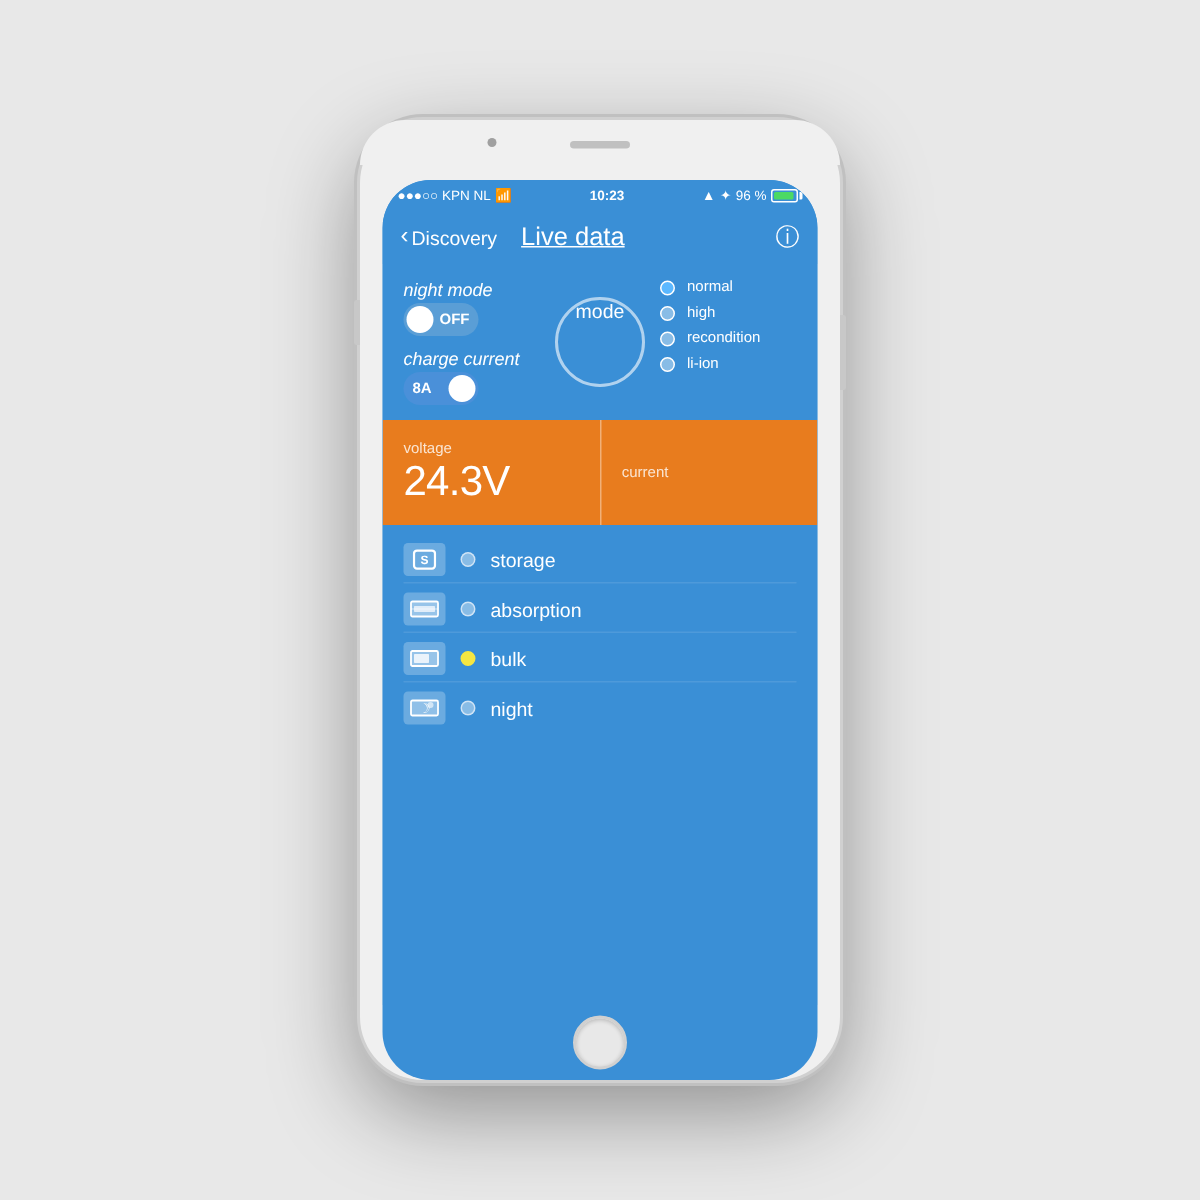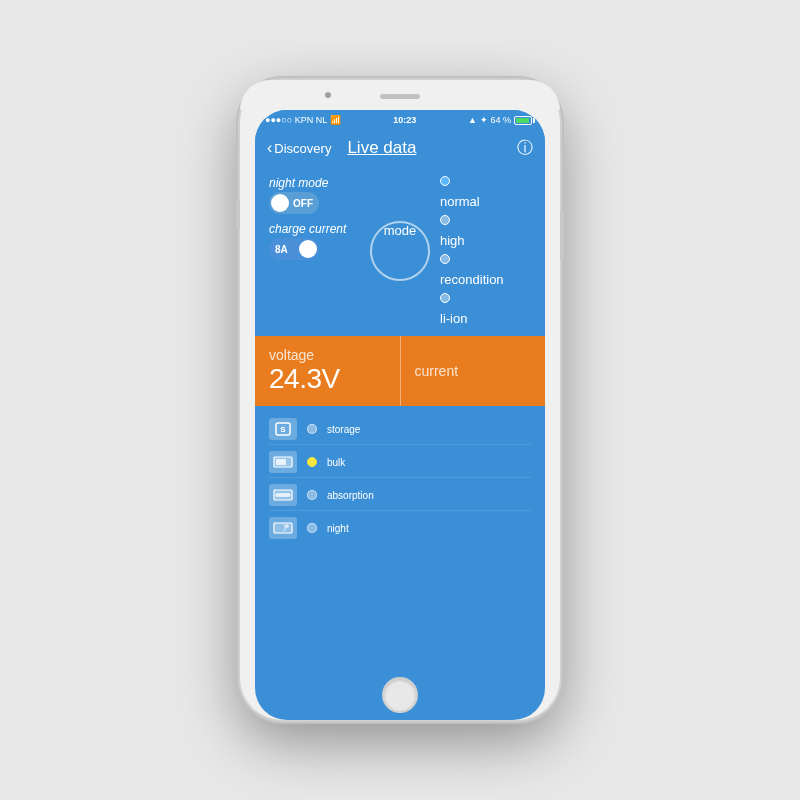--- a/index.html
+++ b/index.html
@@ -47,20 +47,21 @@
       height: 50px;
       background: #c8c8c8;
       border-radius: 0 2px 2px 0;
     }
 
     .phone-inner {
       width: 290px;
       height: 656px;
       background: #3a8fd6;
       border-radius: 32px;
+      margin-top: 10px;
       overflow: hidden;
       display: flex;
       flex-direction: column;
       position: relative;
     }
 
     
     .phone-top-bar {
       width: 100%;
       background: #f0f0f0;
@@ -209,25 +210,24 @@
 
     .right-options {
       display: flex;
       flex-direction: column;
       gap: 6px;
       flex: 1;
     }
 
     .option-item {
       display: flex;
-      align-items: flex-start;
+      align-items: flex-end;
       gap: 8px;
       color: white;
-      font-size: 13px;
-      flex-direction: column;
+      font-size: 10px;
     }
 
     .radio-dot {
       width: 10px;
       height: 10px;
       border-radius: 50%;
       background: rgba(255,255,255,0.4);
       border: 1.5px solid white;
       flex-shrink: 0;
     }
@@ -299,21 +299,21 @@
       flex-direction: column;
       justify-content: center;
       padding: 6px 14px;
       position: relative;
     }
     .volt-box {
       border-right: 1px solid rgba(255,255,255,0.4);
     }
     .vc-label {
       color: rgba(255,255,255,0.8);
-      font-size: 14px;
+      font-size: 10px;
       text-transform: lowercase;
     }
     .vc-value {
       color: white;
       font-size: 28px;
       font-weight: 300;
       letter-spacing: -0.5px;
     }
 
     
@@ -359,21 +359,21 @@
       border: 1px solid rgba(255,255,255,0.6);
       flex-shrink: 0;
     }
     .status-indicator.active-yellow {
       background: #f5e642;
       border-color: #f5e642;
     }
 
     .status-name {
       color: white;
-      font-size: 10px;
+      font-size: 13px;
     }
 
     
     .home-button-area {
       height: 50px;
       display: flex;
       align-items: center;
       justify-content: center;
       flex-shrink: 0;
     }
@@ -401,21 +401,21 @@
 
     <div class="status-bar">
       <div class="status-left">
         <span>●●●○○ KPN NL</span>
         <span class="wifi-icon">📶</span>
       </div>
       <div class="status-center">10:23</div>
       <div class="status-right">
         <span>▲</span>
         <span>✦</span>
-        <span>64 %</span>
+        <span>96 %</span>
         <div class="battery-icon">
           <div class="battery-body">
             <div class="battery-fill"></div>
           </div>
           <div class="battery-tip"></div>
         </div>
       </div>
     </div>
 
     <div class="nav-bar">
@@ -495,37 +495,37 @@
           </div>
           <div class="status-indicator"></div>
           <span class="status-name">storage</span>
         </div>
 
 
         <div class="status-item">
           <div class="status-icon">
             <svg width="20" height="14" viewBox="0 0 20 14">
               <rect x="1" y="2" width="18" height="10" rx="1" fill="rgba(255,255,255,0.3)" stroke="white" stroke-width="1.2"></rect>
-              <rect x="3" y="4" width="10" height="6" rx="0.5" fill="white" opacity="0.8"></rect>
+              <rect x="3" y="5" width="14" height="4" rx="0.5" fill="white" opacity="0.7"></rect>
+              <line x1="1" y1="7" x2="19" y2="7" stroke="white" stroke-width="0.8" opacity="0.5"></line>
             </svg>
           </div>
-          <div class="status-indicator active-yellow"></div>
-          <span class="status-name">bulk</span>
+          <div class="status-indicator"></div>
+          <span class="status-name">absorption</span>
         </div>
 
         <div class="status-item">
           <div class="status-icon">
             <svg width="20" height="14" viewBox="0 0 20 14">
               <rect x="1" y="2" width="18" height="10" rx="1" fill="rgba(255,255,255,0.3)" stroke="white" stroke-width="1.2"></rect>
-              <rect x="3" y="5" width="14" height="4" rx="0.5" fill="white" opacity="0.7"></rect>
-              <line x1="1" y1="7" x2="19" y2="7" stroke="white" stroke-width="0.8" opacity="0.5"></line>
+              <rect x="3" y="4" width="10" height="6" rx="0.5" fill="white" opacity="0.8"></rect>
             </svg>
           </div>
-          <div class="status-indicator"></div>
-          <span class="status-name">absorption</span>
+          <div class="status-indicator active-yellow"></div>
+          <span class="status-name">bulk</span>
         </div>
 
         <div class="status-item">
           <div class="status-icon">
             <svg width="20" height="14" viewBox="0 0 20 14">
               <rect x="1" y="2" width="18" height="10" rx="1" fill="rgba(255,255,255,0.25)" stroke="white" stroke-width="1.2"></rect>
               <text x="10" y="10" text-anchor="middle" fill="white" font-size="9">☽</text>
               <circle cx="14" cy="5" r="2" fill="white" opacity="0.6"></circle>
             </svg>
           </div>

